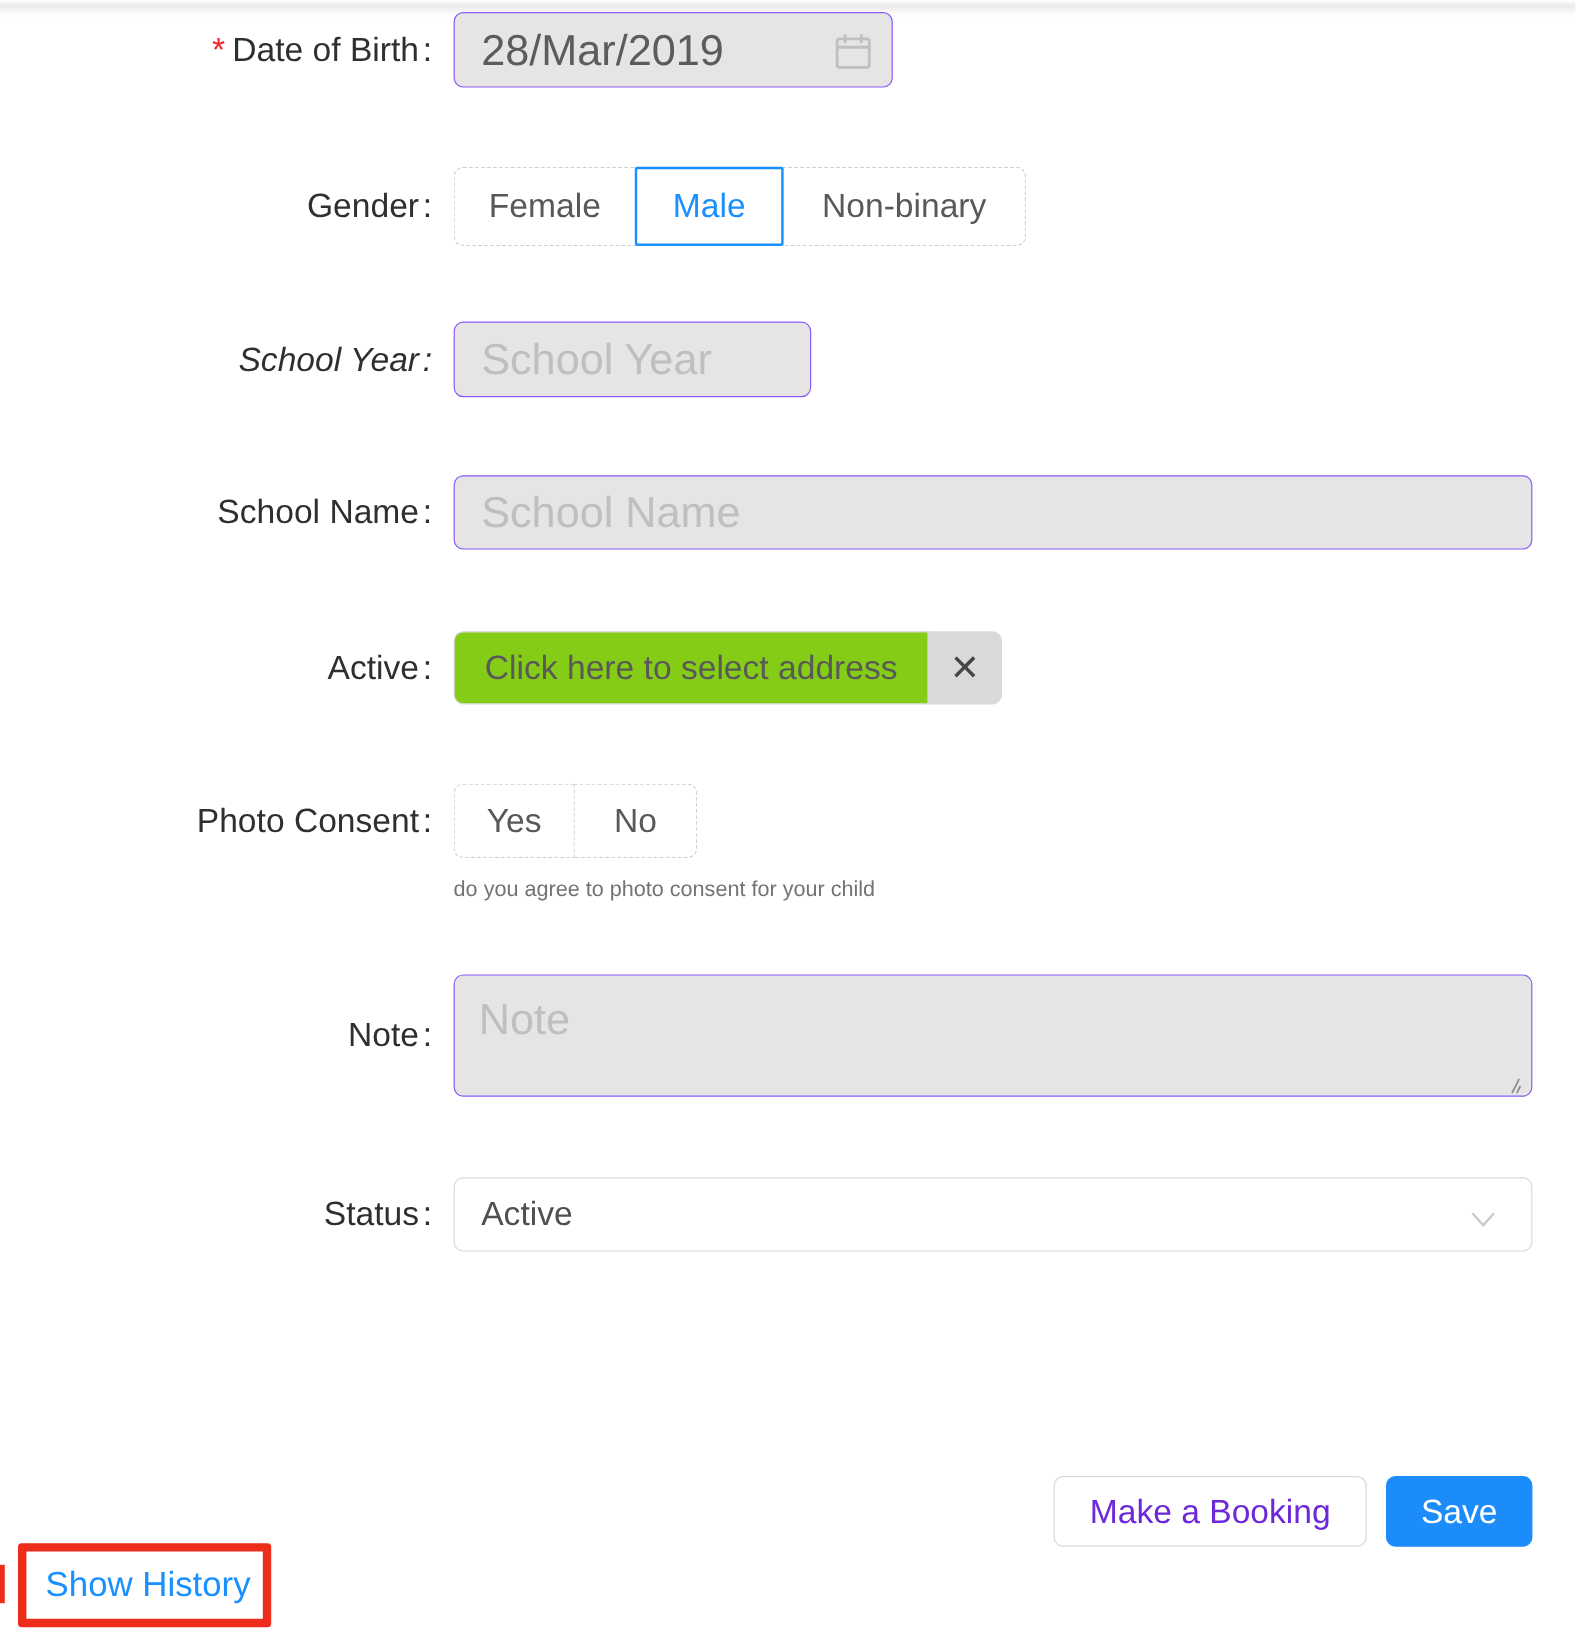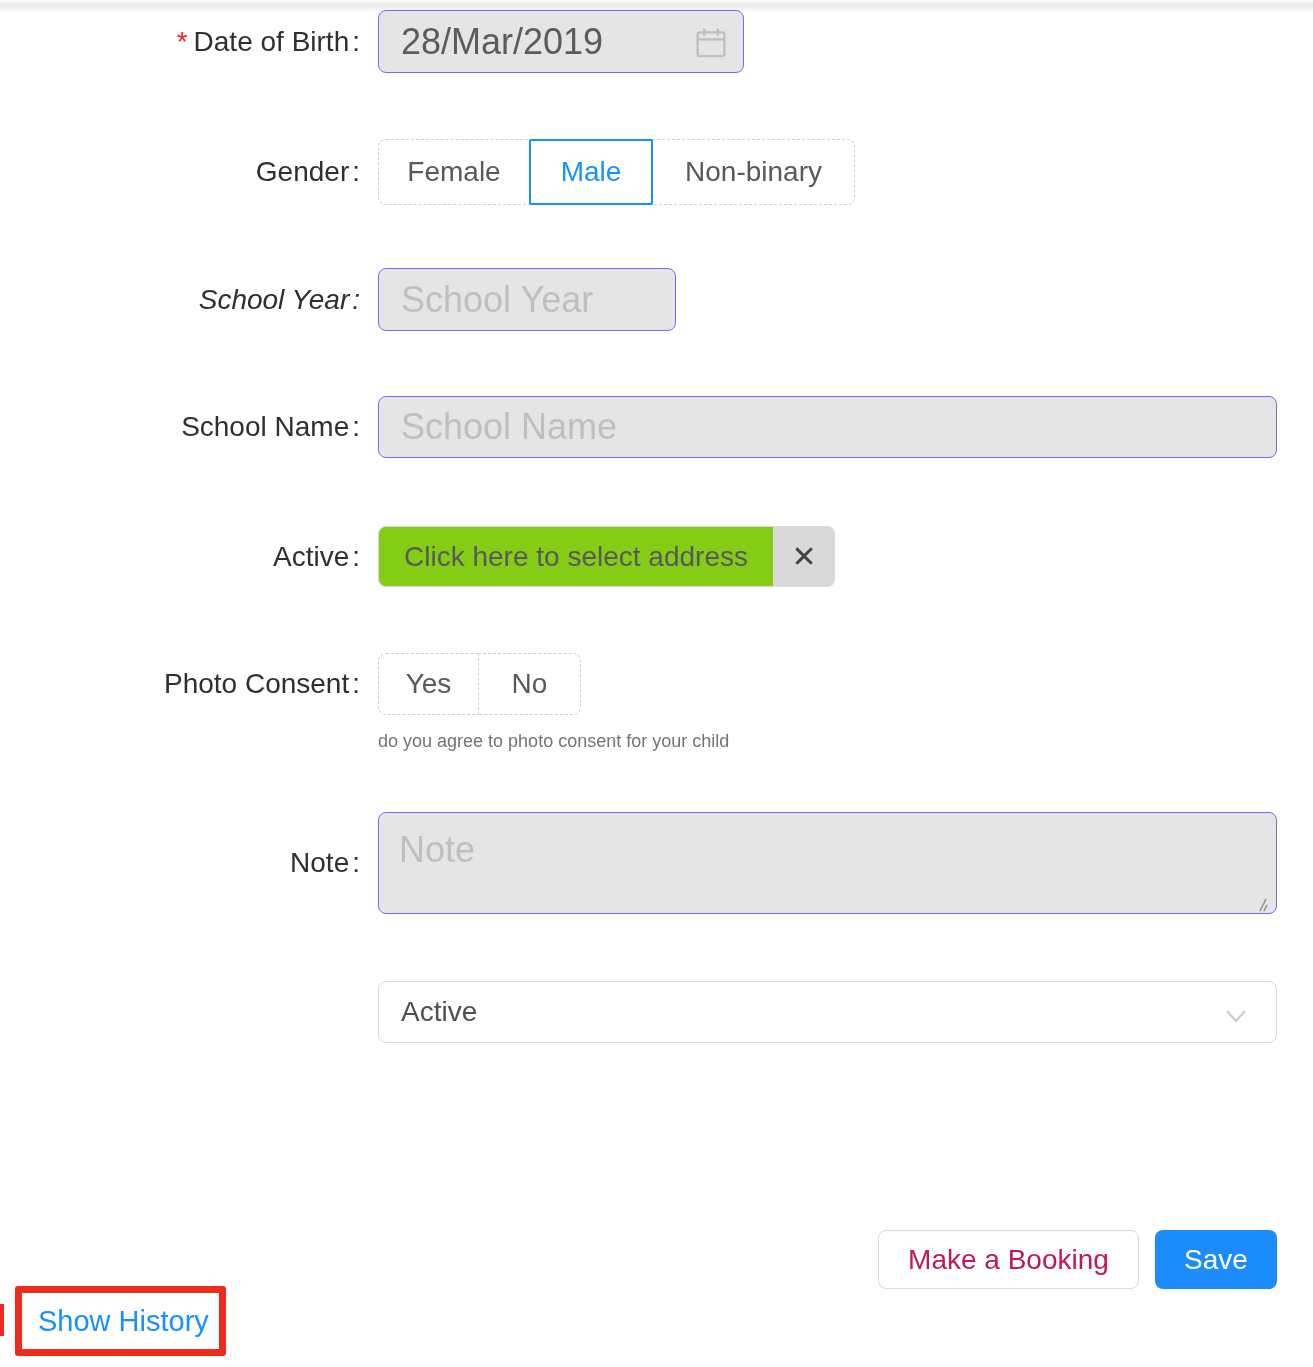--- a/index.html
+++ b/index.html
@@ -73,21 +73,21 @@
     border: 1px solid #d9d9d9; border-radius: 8px; background: #fff;
     display: flex; align-items: center; padding-left: 22px;
     font-size: 28px; color: #4f4f4f; cursor: pointer;
   }
   .select-arrow { position: absolute; right: 26px; top: 20px; }
   .cal-icon { position: absolute; left: 694px; top: 26px; }
   .resize-grip { position: absolute; left: 1252px; top: 896px; }
   .btn-default {
     position: absolute; left: 878px; top: 1230px; width: 261px; height: 59px;
     border: 1px solid #d9d9d9; border-radius: 8px; background: #fff;
-    font-size: 28px; color: #be185d; cursor: pointer;
+    font-size: 28px; color: #6d28d9; cursor: pointer;
     font-family: "Liberation Sans", sans-serif;
   }
   .btn-primary {
     position: absolute; left: 1155px; top: 1230px; width: 122px; height: 59px;
     border: none; border-radius: 8px; background: #1b8cfa;
     font-size: 28px; color: #ffffff; cursor: pointer;
     font-family: "Liberation Sans", sans-serif;
   }
   .annotation-box {
     position: absolute; left: 15px; top: 1286px; width: 211px; height: 70px;
@@ -172,20 +172,23 @@
     <span>Note</span><span class="colon">:</span>
   </div>
   <textarea class="input" style="left: 378px; top: 812px; width: 899px; height: 102px;" placeholder="Note"></textarea>
   <span class="resize-grip">
     <svg width="16" height="16" viewBox="0 0 16 16" stroke="#8a8a8a" stroke-width="1.4">
       <line x1="14" y1="3" x2="8" y2="15"></line>
       <line x1="15" y1="9" x2="12" y2="15"></line>
     </svg>
   </span>
 
+  <div class="label" style="top:981px; line-height:62px;">
+    <span>Status</span><span class="colon">:</span>
+  </div>
   <div class="select-box">
     <span>Active</span>
     <span class="select-arrow">
       <svg width="28" height="22" viewBox="0 0 28 22" fill="none" stroke="#c9c9c9" stroke-width="2">
         <polyline points="5,6 14,16 23,6"></polyline>
       </svg>
     </span>
   </div>
 
   <button class="btn-default">Make a Booking</button>

